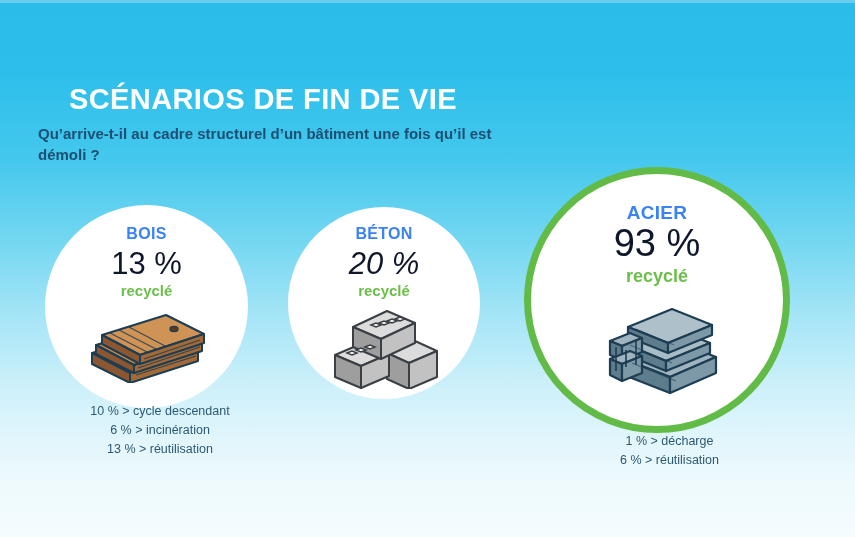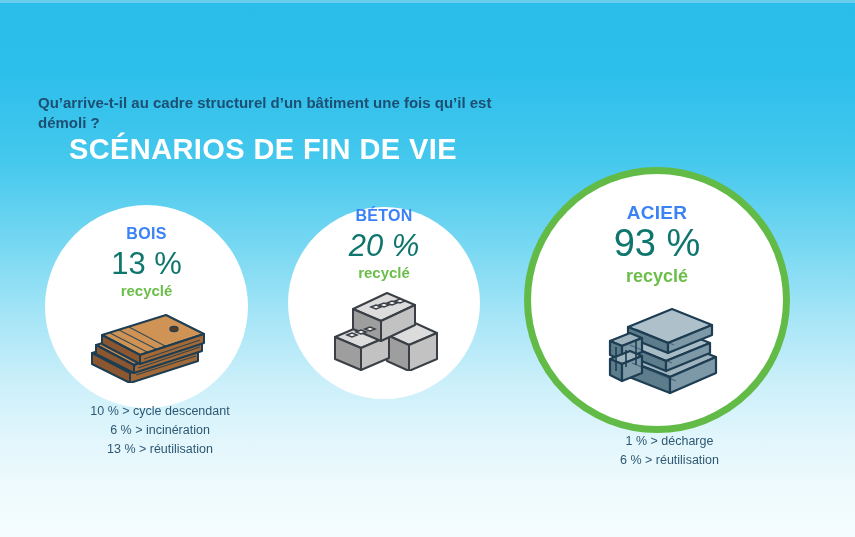--- a/index.html
+++ b/index.html
@@ -86,37 +86,37 @@
   #circle-beton  { left: 288px; top: 207px; width: 192px; height: 192px; }
   #circle-acier  { left: 524px; top: 167px; width: 266px; height: 266px; }
 
   .mat-name {
     font-weight: bold;
     color: #3b82f6;
     letter-spacing: 0.3px;
   }
 
   .mat-pct {
-    color: #0f766e;
+    color: #0f172a;
     font-weight: 300;
     line-height: 1;
   }
 
   .mat-recycle {
     color: #6cbe4a;
     font-weight: bold;
   }
 
   
   #circle-bois .mat-name    { font-size: 16px; margin-top: 20px; }
   #circle-bois .mat-pct     { font-size: 31px; margin-top: 5px; }
   #circle-bois .mat-recycle { font-size: 15px; margin-top: 3px; }
 
   
-  #circle-beton .mat-name    { font-size: 16px; }
+  #circle-beton .mat-name    { font-size: 16px; margin-top: 18px; }
   #circle-beton .mat-pct     { font-size: 31px; margin-top: 5px; font-style: italic; }
   #circle-beton .mat-recycle { font-size: 15px; margin-top: 3px; }
 
   
   #circle-acier .mat-name    { font-size: 19px; margin-top: 28px; }
   #circle-acier .mat-pct     { font-size: 38px; }
   #circle-acier .mat-recycle { font-size: 18px; margin-top: 4px; }
 
   .icon-holder {
     display: flex;
@@ -144,22 +144,22 @@
   .breakdown div { white-space: nowrap; }
 </style>
 </head>
 <body>
 
 <div id="infographic">
 
   <div id="top-strip"></div>
 
   <div id="heading">
+    <div id="title">SCÉNARIOS DE FIN DE VIE</div>
     <div id="subtitle">Qu’arrive-t-il au cadre structurel d’un bâtiment une fois qu’il est démoli ?</div>
-    <div id="title">SCÉNARIOS DE FIN DE VIE</div>
   </div>
 
   <div class="circle" id="circle-bois">
     <div class="mat-name">BOIS</div>
     <div class="mat-pct">13 %</div>
     <div class="mat-recycle">recyclé</div>
     <div class="icon-holder">
       <svg width="122" height="74" viewBox="0 0 122 74">
         <g stroke="#1d3d52" stroke-width="2" stroke-linejoin="round">
 

